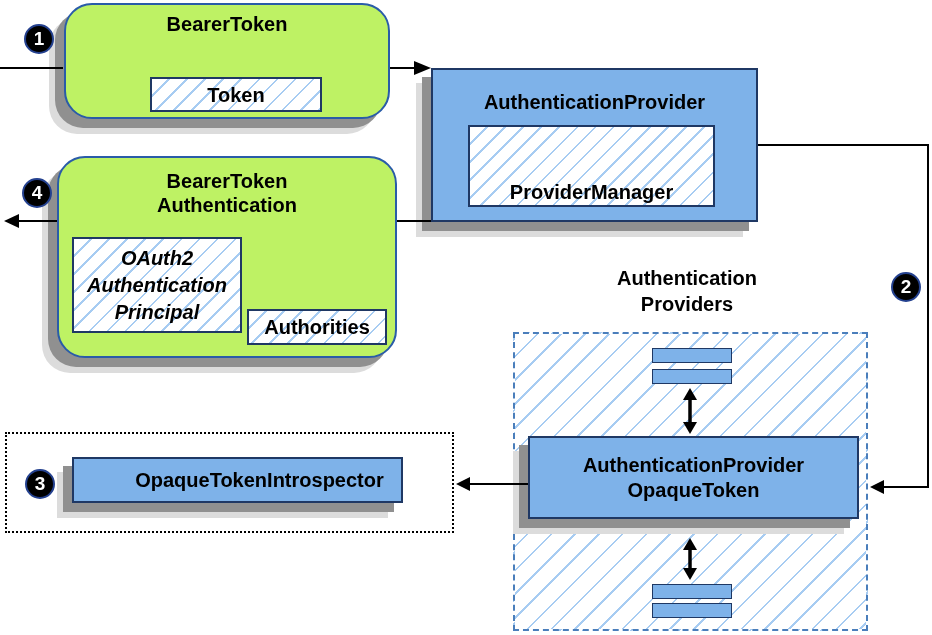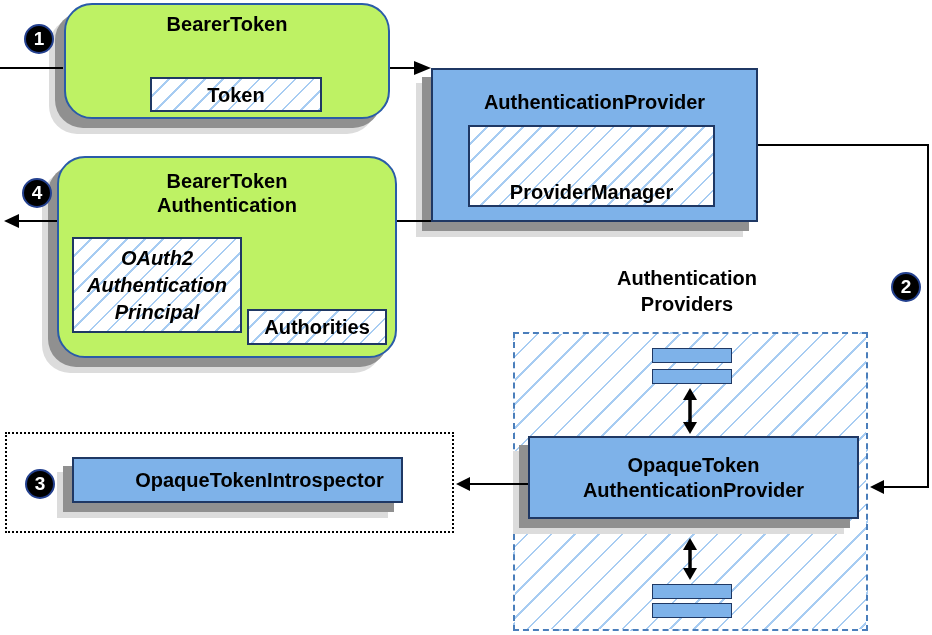--- a/index.html
+++ b/index.html
@@ -150,22 +150,22 @@
     <span style="display:block">Providers</span>
   </div>
 
   <div class="abs bar" style="left:652px; top:348px; width:80px; height:15px;"></div>
   <div class="abs bar" style="left:652px; top:369px; width:80px; height:15px;"></div>
   <div class="abs bar" style="left:652px; top:584px; width:80px; height:15px;"></div>
   <div class="abs bar" style="left:652px; top:603px; width:80px; height:15px;"></div>
 
   <div class="abs node-rect" style="left:528px; top:436px; width:331px; height:83px; display:flex; align-items:center;">
     <div class="title" style="line-height:25px;">
+      <span style="display:block">AuthenticationProvider</span>
       <span style="display:block">OpaqueToken</span>
-      <span style="display:block">AuthenticationProvider</span>
     </div>
   </div>
 
   <div class="abs node-rect" style="left:72px; top:457px; width:331px; height:46px; display:flex; align-items:center;padding-left:44px;">
     <div class="title">OpaqueTokenIntrospector</div>
   </div>
 
   <svg id="connector-layer" viewBox="0 0 932 635" xmlns="http://www.w3.org/2000/svg">
 
     <path d="M0 68 H63" stroke="#000" stroke-width="2" fill="none"></path>

